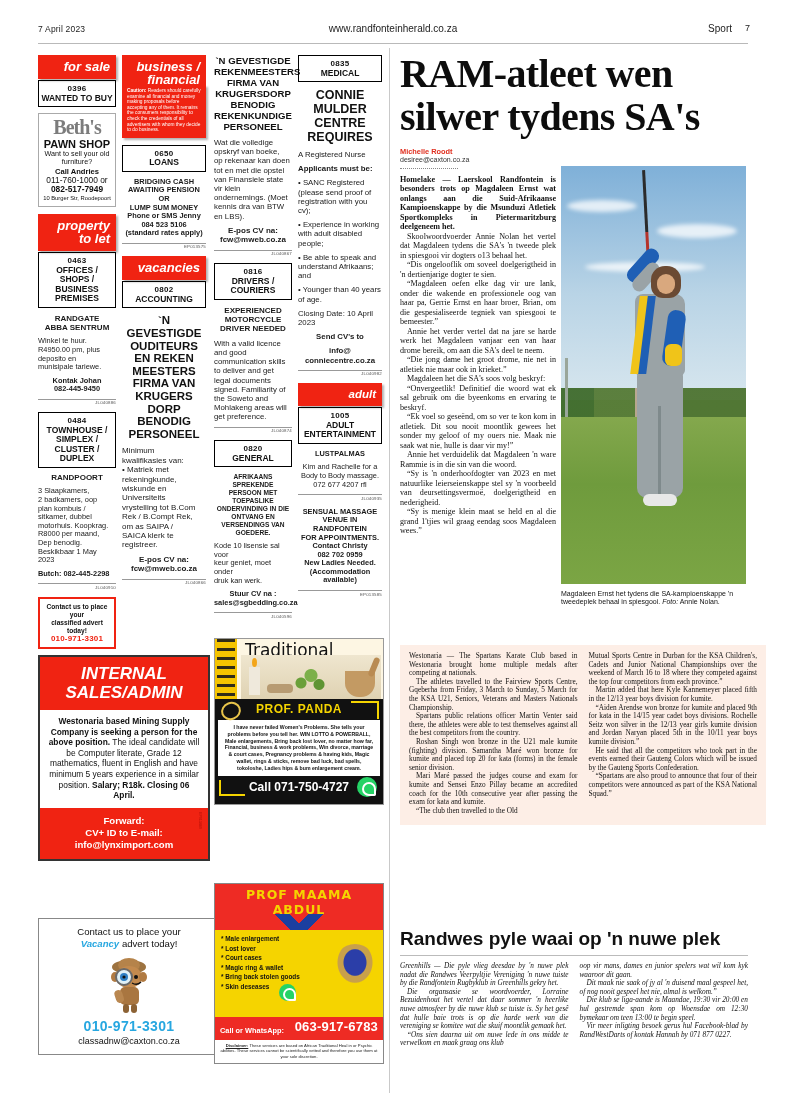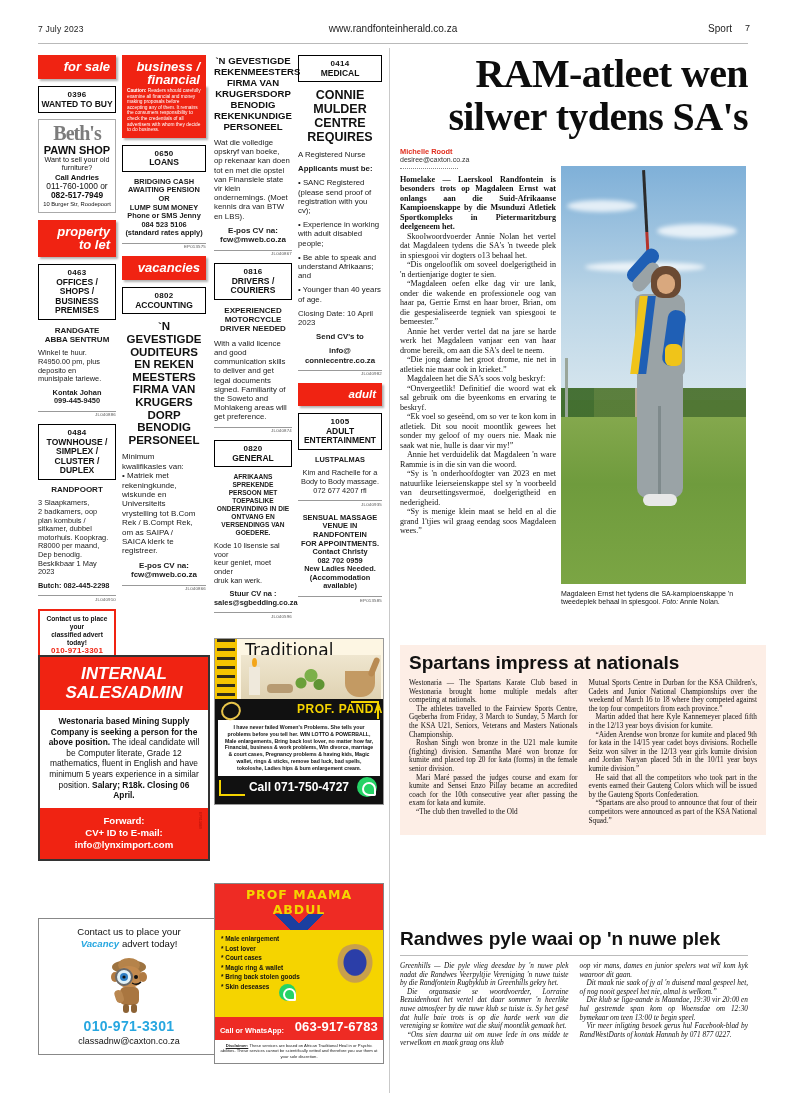--- a/index.html
+++ b/index.html
@@ -19,21 +19,21 @@
 
   
   .col{position:absolute;top:55px;}
   .col1{left:38px;width:78px;}
   .col2{left:122px;width:84px;}
   .col3{left:214px;width:78px;}
   .col4{left:298px;width:84px;}
 
   .redhead{background:#f02312;color:#fff;font-style:italic;font-weight:bold;
            text-align:right;padding:5px 6px 6px 6px;font-size:13px;line-height:13px;
-           box-shadow:2px 2px 2px rgba(0,0,0,.30);margin-bottom:7px;}
+           box-shadow:2px 2px 2px rgba(0,0,0,.30);margin-bottom:1px;}
   .redhead.small{font-size:11.5px;line-height:12px;}
 
   .catbox{border:1px solid #000;text-align:center;padding:3px 2px 3px 2px;
           font-size:8.5px;line-height:9.5px;font-weight:bold;margin-bottom:6px;}
   .catbox .num{font-size:8px;letter-spacing:.3px;}
 
   .adtxt{font-size:7.4px;line-height:8.6px;color:#1a1a1a;margin-bottom:5px;}
   .adtxt.c{text-align:center;}
   .adcode{font-size:4.4px;color:#555;text-align:right;border-top:1px solid #999;
           margin:2px 0 7px 0;padding-top:.5px;letter-spacing:.2px;}
@@ -92,21 +92,21 @@
                background:#c39a63;border-radius:0 0 14px 14px;}
   .herb-mortar:after{content:"";position:absolute;right:-2px;top:-14px;width:6px;height:20px;
                      background:#b98b52;transform:rotate(22deg);border-radius:3px;}
   .herb-candle{position:absolute;left:34px;bottom:4px;width:11px;height:28px;background:#efe9dc;}
   .herb-flame{position:absolute;left:37px;bottom:32px;width:5px;height:9px;background:#f3a51a;border-radius:50% 50% 50% 50%;}
   .herb-stick{position:absolute;left:52px;bottom:6px;width:26px;height:9px;background:#b79b72;border-radius:4px;}
 
   
   .panda{position:relative;background:#111;color:#fff;padding:0 0 4px 0;}
   .panda-band{background:#111;position:relative;height:21px;}
-  .panda-name{position:absolute;left:0;right:0;top:3px;text-align:right;color:#f5d400;
+  .panda-name{position:absolute;left:0;right:0;top:3px;text-align:center;color:#f5d400;
               font-weight:bold;font-size:12px;letter-spacing:.5px;}
   .panda-ring{position:absolute;left:6px;top:3px;width:16px;height:14px;
               border:2px solid #e8c44a;border-radius:50%;transform:rotate(-20deg);}
   .panda-chev{position:absolute;right:4px;top:2px;width:26px;height:16px;
               border-top:2px solid #f5d400;border-right:2px solid #f5d400;}
   .panda-body{background:#fff;color:#111;margin:0 3px;padding:4px 5px;text-align:center;
               font-size:5.2px;line-height:6.8px;font-weight:bold;}
   .panda-call{position:relative;height:24px;}
   .panda-call .txt{position:absolute;left:0;right:0;top:4px;text-align:center;color:#fff;
                    font-weight:bold;font-size:12px;}
@@ -136,21 +136,21 @@
                   border:2px solid #fff;border-radius:50% 50% 10% 50%;}
   .abdul-call{background:#ee2b24;color:#fff;font-weight:bold;padding:2px 5px 3px 5px;}
   .abdul-call .lbl{font-size:7.4px;}
   .abdul-call .num{font-size:13px;float:right;letter-spacing:.2px;}
   .abdul-dis{font-size:4.2px;line-height:5.4px;padding:3px 5px 4px 5px;text-align:center;color:#222;}
   .abdul-dis b{text-decoration:underline;}
 
   
   .edit{position:absolute;left:400px;top:52px;width:348px;}
   .headline{font-family:"Liberation Serif",serif;font-size:40px;line-height:43px;
-            letter-spacing:-.6px;color:#0d0d0d;margin:0 0 10px 0;text-align:right;}
+            letter-spacing:-.6px;color:#0d0d0d;margin:0 0 10px 0;}
 
   .byline{font-size:7px;line-height:8.4px;}
   .byline .name{color:#e03020;font-weight:bold;font-size:7.4px;}
   .byline .mail{color:#333;}
   .bylinerule{border-bottom:1px dotted #888;width:58px;margin:3px 0 6px 0;}
 
   .body-col{font-family:"Liberation Serif",serif;font-size:8.1px;line-height:9.5px;
             text-align:justify;color:#111;}
   .body-col p{margin:0;text-indent:7px;}
   .body-col p.first{text-indent:0;font-weight:bold;}
@@ -206,21 +206,21 @@
   .rw-col{flex:1;font-family:"Liberation Serif",serif;font-size:7.3px;line-height:8.6px;text-align:justify;}
   .rw-col p{margin:0;text-indent:7px;font-style:italic;}
   .rw-col p.first{text-indent:0;}
 </style>
 </head>
 <body>
 
 <div class="page">
 
   <div class="masthead">
-    <div class="mh-date">7 July 2023</div>
+    <div class="mh-date">7 April 2023</div>
     <div class="mh-url">www.randfonteinherald.co.za</div>
     <div class="mh-sport">Sport</div>
     <div class="mh-page">7</div>
     <div class="mh-rule"></div>
   </div>
 
   <div class="vsep"></div>
 
   <div class="col col1">
     <div class="redhead">for sale</div>
@@ -247,21 +247,21 @@
       <div style="white-space:pre-line;">OFFICES / SHOPS /
 BUSINESS PREMISES</div>
     </div>
     <div class="adtxt c" style="font-weight:bold;font-size:8px;line-height:9.4px;white-space:pre-line;margin-top:4px;">RANDGATE
 ABBA SENTRUM</div>
     <div class="adtxt" style="white-space:pre-line;">Winkel te huur.
 R4950.00 pm, plus
 deposito en
 munisipale tariewe.</div>
     <div class="adtxt c" style="font-weight:bold;white-space:pre-line;">Kontak Johan
-099-445-9450</div>
+082-445-9450</div>
     <div class="adcode">JL040886</div>
 
     <div class="catbox">
       <div class="num">0484</div>
       <div style="white-space:pre-line;">TOWNHOUSE /
 SIMPLEX / CLUSTER /
 DUPLEX</div>
     </div>
     <div class="adtxt c" style="font-weight:bold;font-size:8px;margin-top:4px;">RANDPOORT</div>
     <div class="adtxt" style="white-space:pre-line;">3 Slaapkamers,
@@ -387,21 +387,21 @@
     <div class="adtxt" style="white-space:pre-line;">Kode 10 lisensie sal voor
 keur geniet, moet onder
 druk kan werk.</div>
     <div class="adtxt c" style="font-weight:bold;white-space:pre-line;">Stuur CV na :
 sales@sgbedding.co.za</div>
     <div class="adcode">JL040596</div>
   </div>
 
   <div class="col col4">
     <div class="catbox">
-      <div class="num">0414</div>
+      <div class="num">0835</div>
       <div>MEDICAL</div>
     </div>
     <div class="bigtxt" style="white-space:pre-line;font-size:12.5px;line-height:14px;margin-top:6px;">CONNIE
 MULDER
 CENTRE
 REQUIRES</div>
     <div class="adtxt" style="font-size:7.8px;line-height:9.2px;">A Registered Nurse</div>
     <div class="adtxt" style="font-size:7.8px;line-height:9.2px;font-weight:bold;">Applicants must be:</div>
     <div class="adtxt" style="font-size:7.8px;line-height:9.2px;">• SANC Registered (please send proof of registration with you cv);</div>
     <div class="adtxt" style="font-size:7.8px;line-height:9.2px;">• Experience in working with adult disabled people;</div>
@@ -584,25 +584,25 @@
       <div class="a-armRy"></div>
       <div class="a-head"></div>
       <div class="a-face"></div>
     </div>
   </div>
   <div class="photo-cap">
     <span>Magdaleen Ernst het tydens die SA-kampioenskappe 'n tweedeplek behaal in spiesgooi. </span><i>Foto:</i><span> Annie Nolan.</span>
   </div>
 
   <div class="spartans">
-    <h2 class="sp-head">Spartans impress at nationals</h2>
     <div class="sp-cols">
       <div class="sp-col">
         <p class="first">Westonaria — The Spartans Karate Club based in Westonaria brought home multiple medals after competing at nationals.</p>
         <p>The athletes travelled to the Fairview Sports Centre, Gqeberha from Friday, 3 March to Sunday, 5 March for the KSA U21, Seniors, Veterans and Masters Nationals Championship.</p>
+        <p>Spartans public relations officer Martin Venter said there, the athletes were able to test themselves against all the best competitors from the country.</p>
         <p>Roshan Singh won bronze in the U21 male kumite (fighting) division. Samantha Maré won bronze for kumite and placed top 20 for kata (forms) in the female senior division.</p>
         <p>Mari Maré passed the judges course and exam for kumite and Sensei Enzo Pillay became an accredited coach for the 10th consecutive year after passing the exam for kata and kumite.</p>
         <p>“The club then travelled to the Old</p>
       </div>
       <div class="sp-col">
         <p class="first">Mutual Sports Centre in Durban for the KSA Children's, Cadets and Junior National Championships over the weekend of March 16 to 18 where they competed against the top four competitors from each province.”</p>
         <p>Martin added that here Kyle Kannemeyer placed fifth in the 12/13 year boys division for kumite.</p>
         <p>“Aiden Arendse won bronze for kumite and placed 9th for kata in the 14/15 year cadet boys divisions. Rochelle Seitz won silver in the 12/13 year girls kumite division and Jordan Naryan placed 5th in the 10/11 year boys kumite division.”</p>
         <p>He said that all the competitors who took part in the events earned their Gauteng Colors which will be issued by the Gauteng Sports Confederation.</p>
         <p>“Spartans are also proud to announce that four of their competitors were announced as part of the KSA National Squad.”</p>

